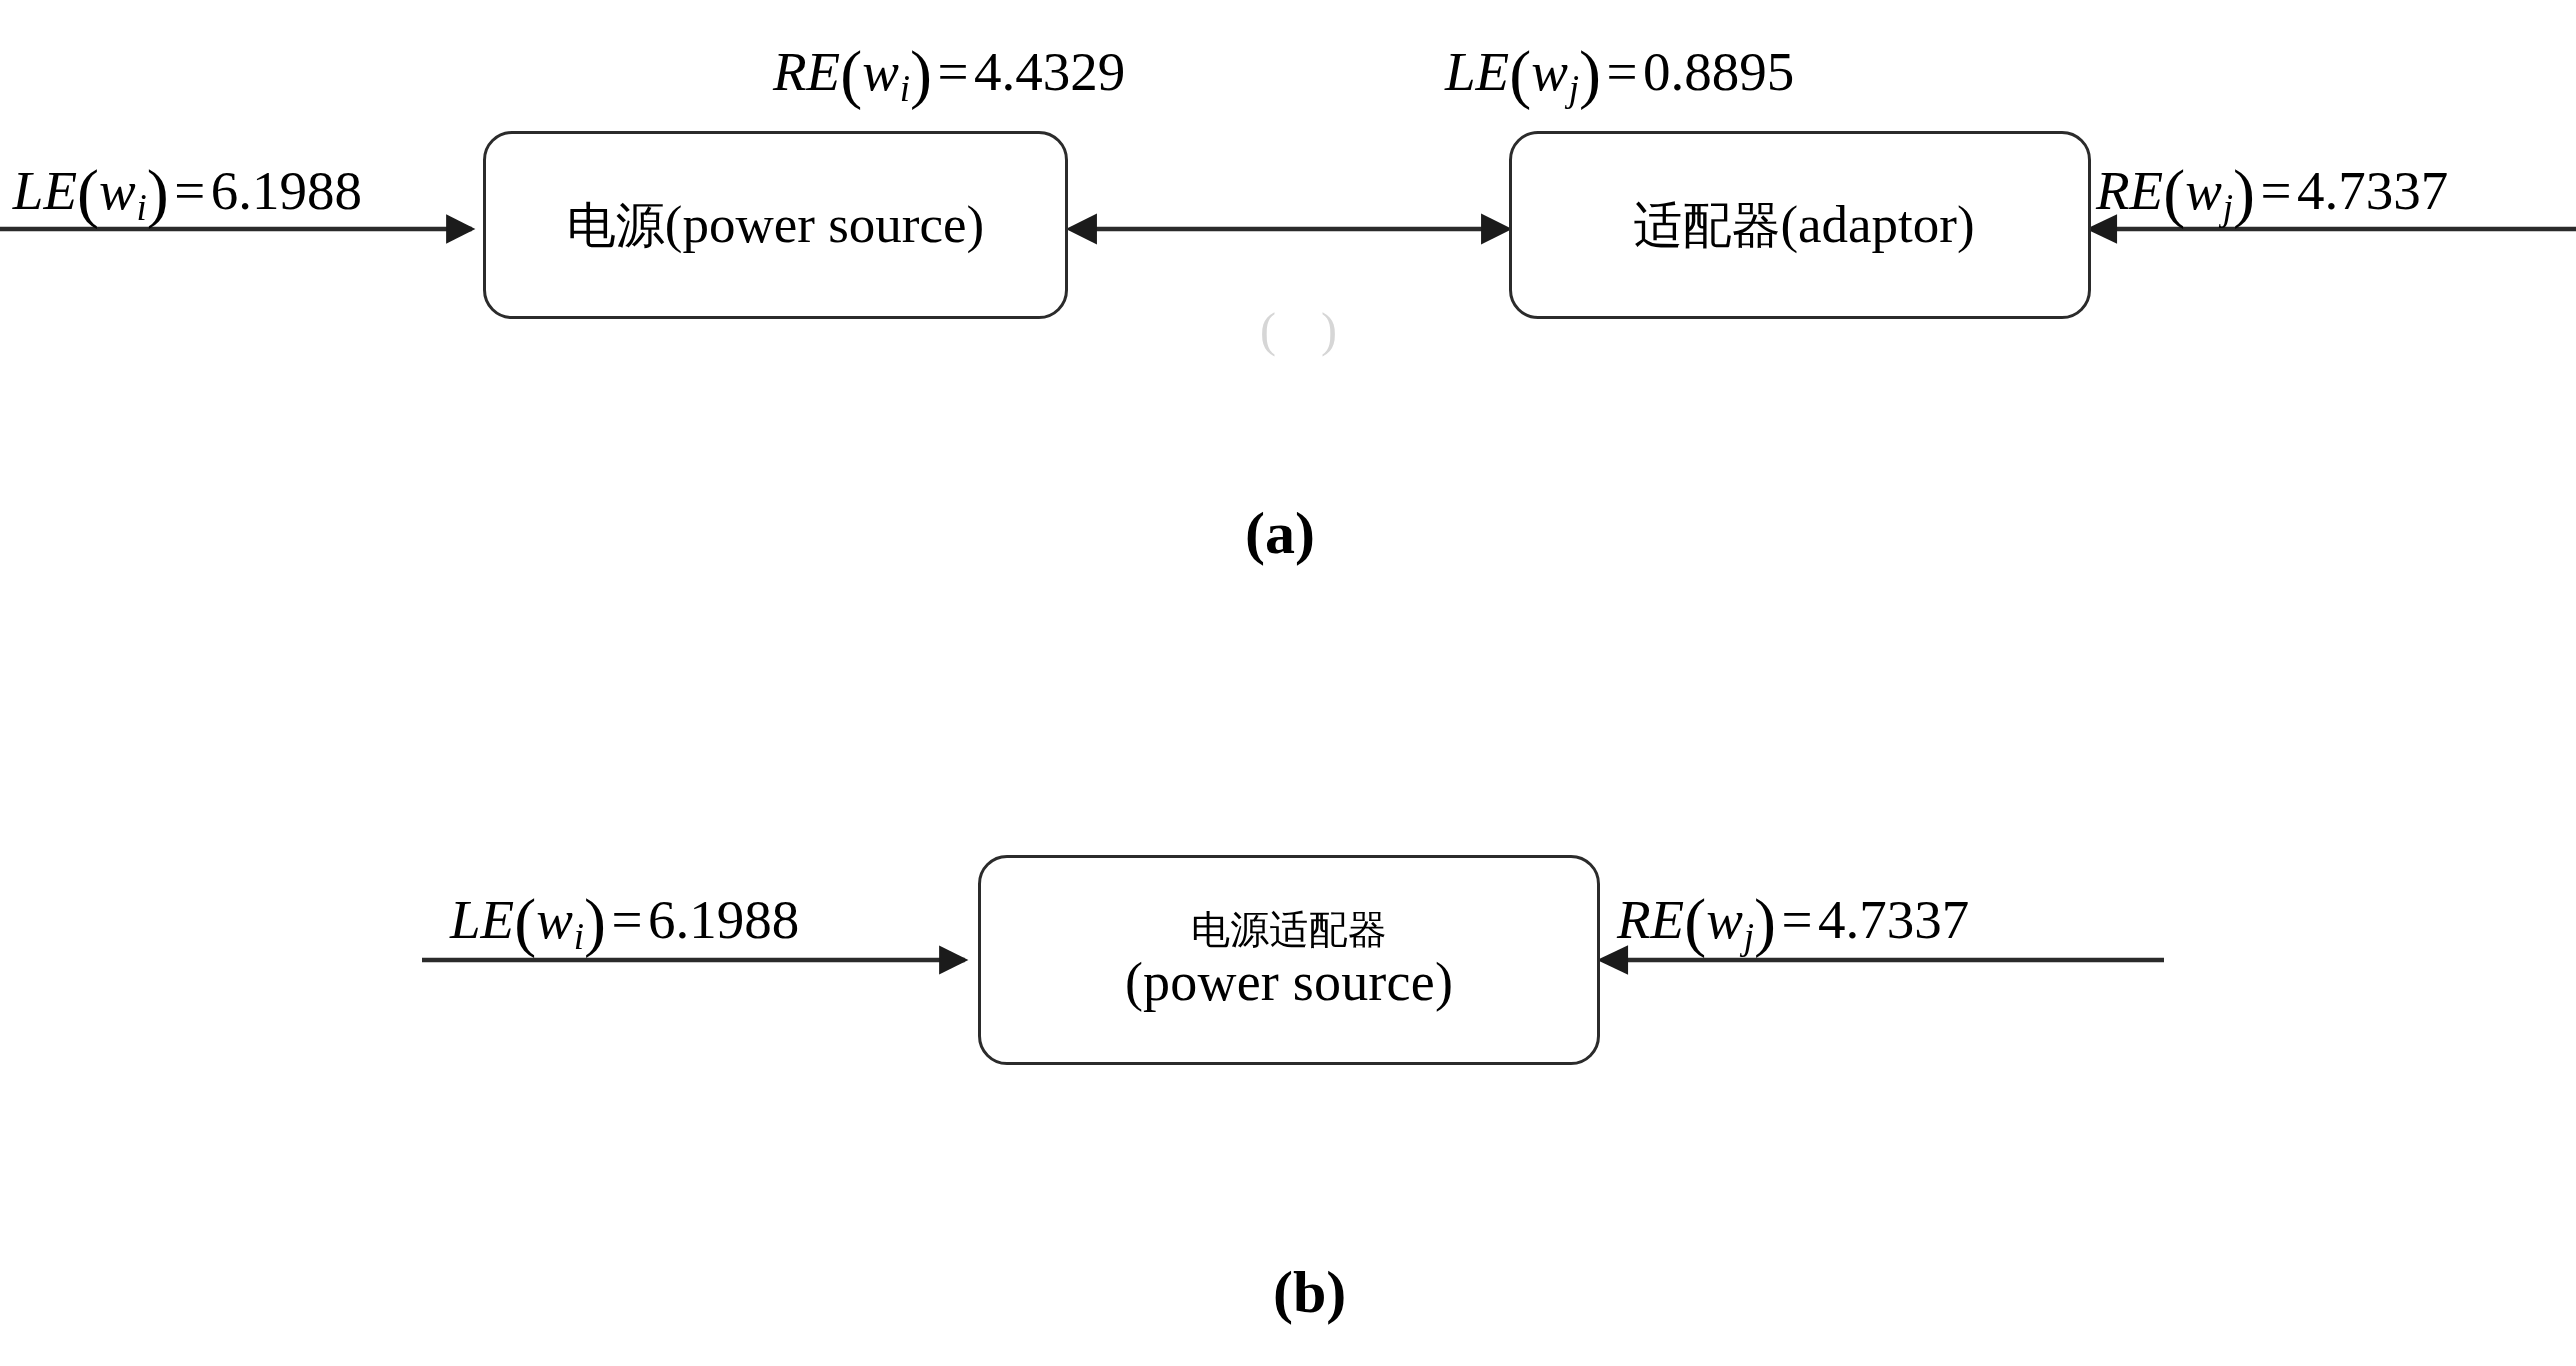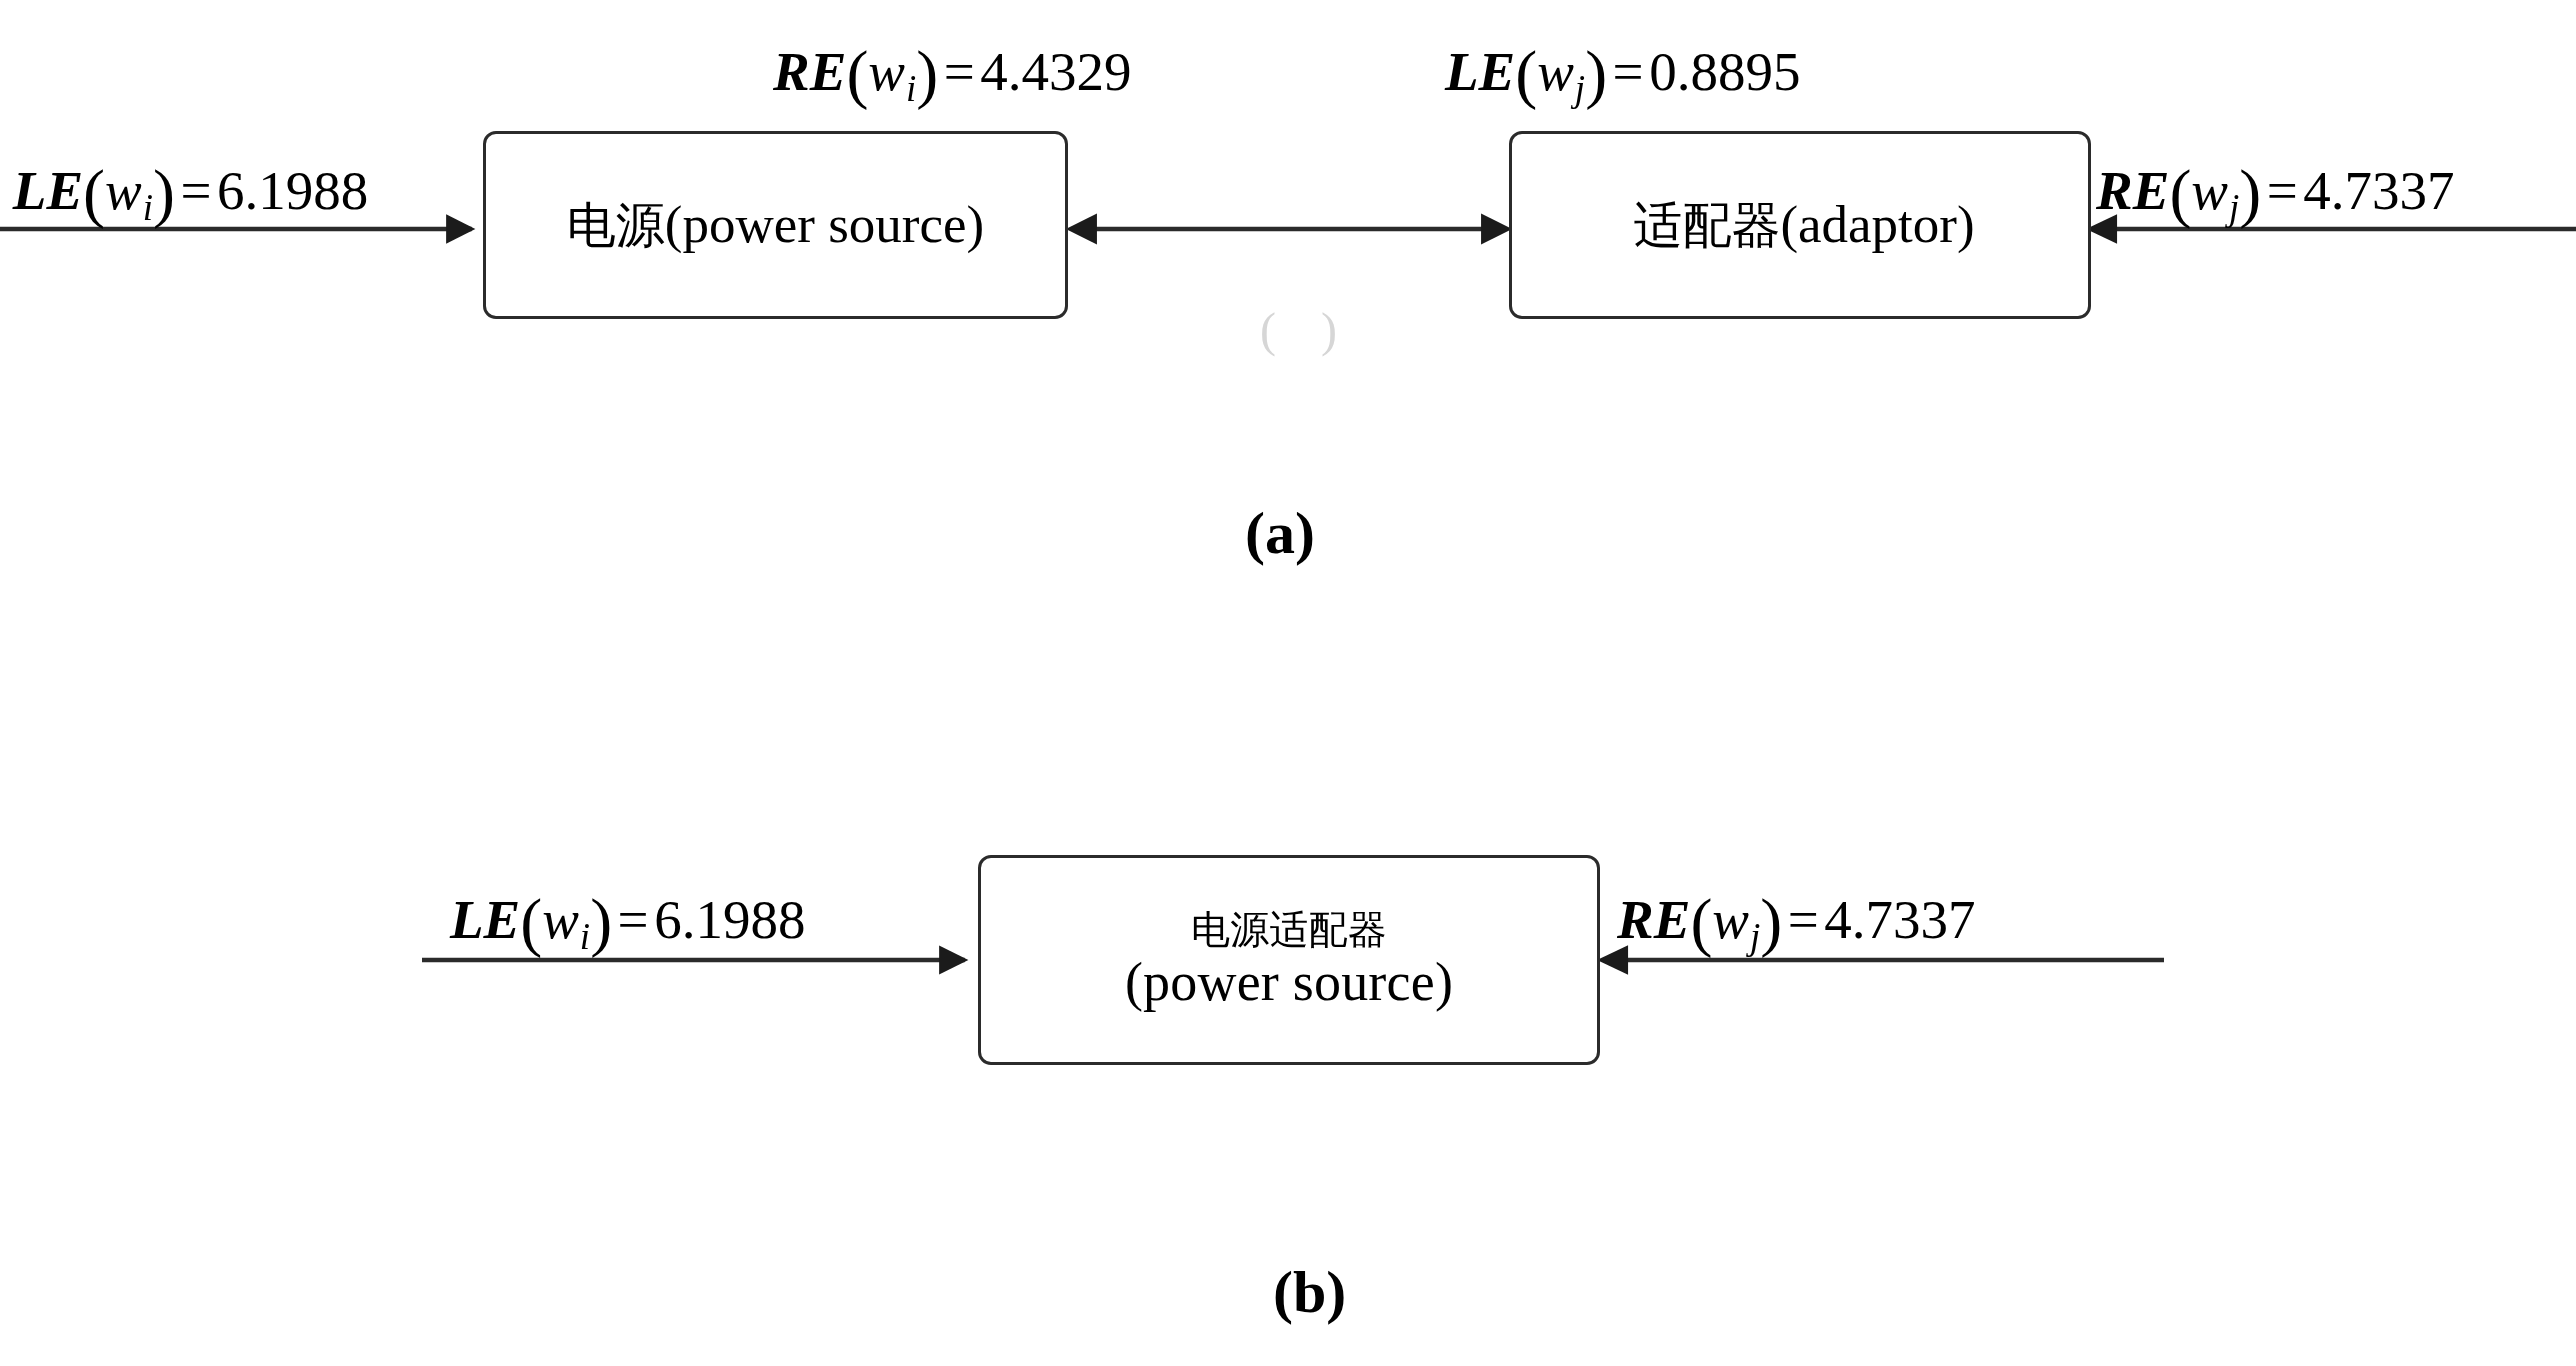--- a/index.html
+++ b/index.html
@@ -19,21 +19,21 @@
   .figure-root {
     position: absolute;
     inset: 0;
   }
 
   
   .node-box {
     position: absolute;
     box-sizing: border-box;
     border: 3.7px solid #2b2b2b;
-    border-radius: 13px;
+    border-radius: 29px;
     background: #ffffff;
     display: flex;
     flex-direction: column;
     align-items: center;
     justify-content: center;
     text-align: center;
     line-height: 1.12;
     white-space: nowrap;
     z-index: 3;
   }
@@ -64,21 +64,20 @@
   .formula {
     position: absolute;
     font-family: "Liberation Serif", "DejaVu Serif", serif;
     font-size: 55px;
     white-space: nowrap;
     z-index: 4;
     line-height: 1;
   }
   .formula .fn {
     font-style: italic;
-    font-weight: bold;
   }
   .formula .paren {
     font-style: normal;
     font-size: 66px;
     position: relative;
     top: 5.5px;
   }
   .formula .var {
     font-style: italic;
   }

